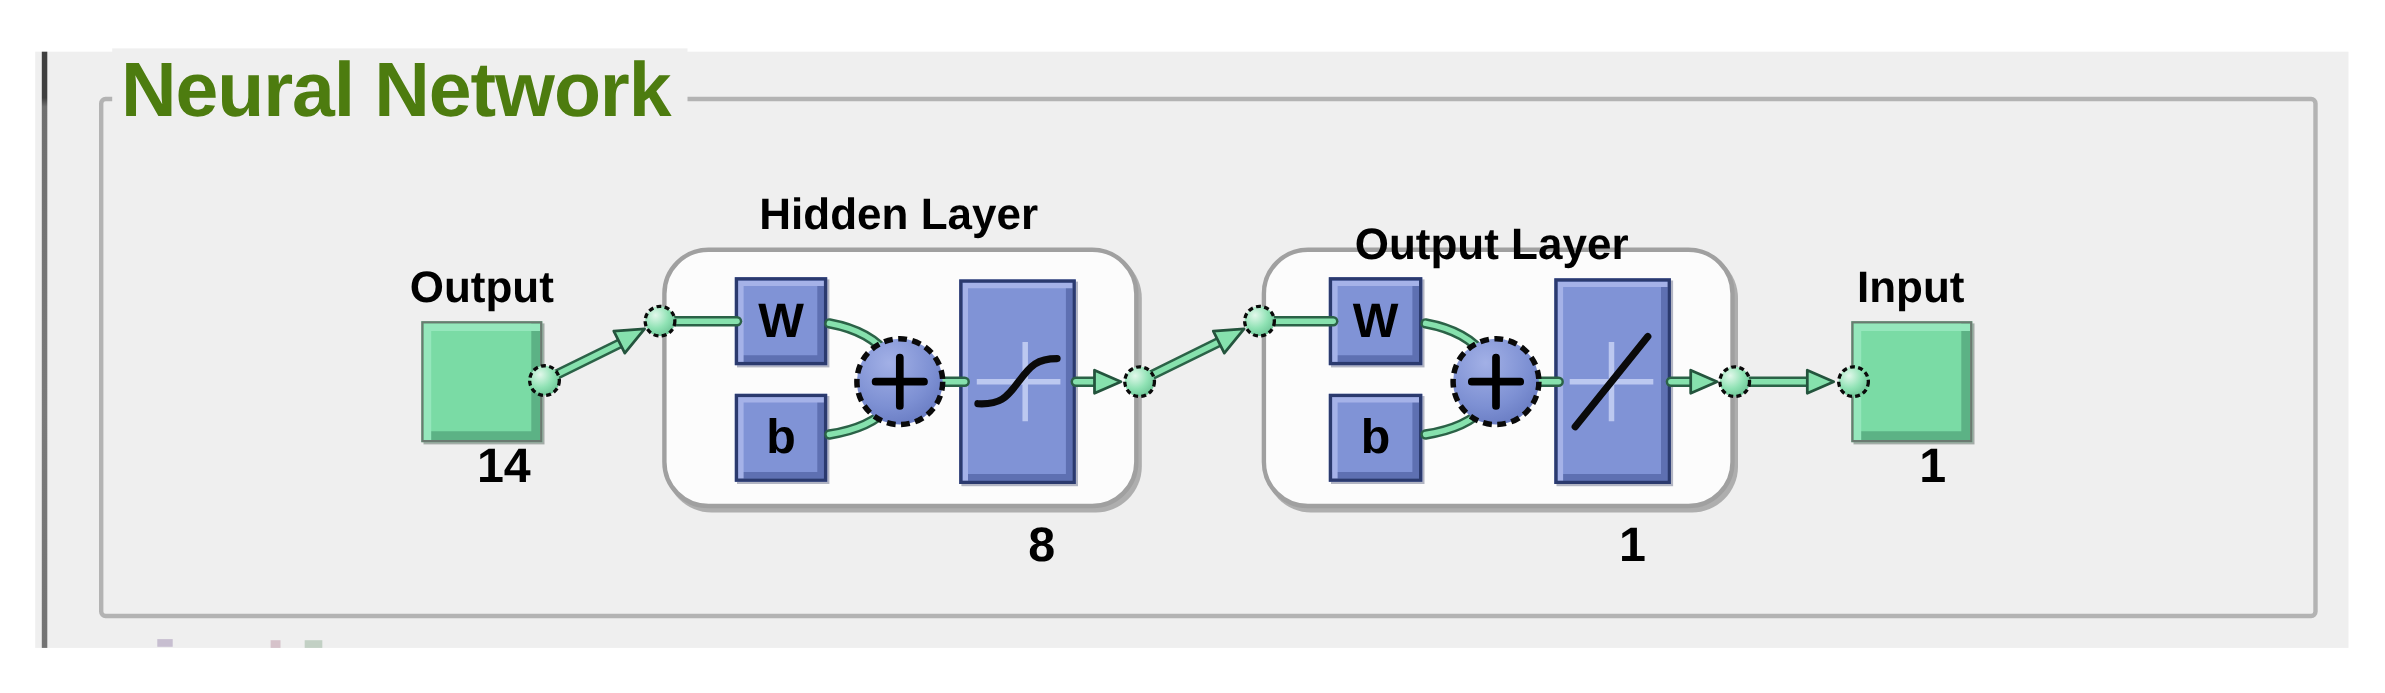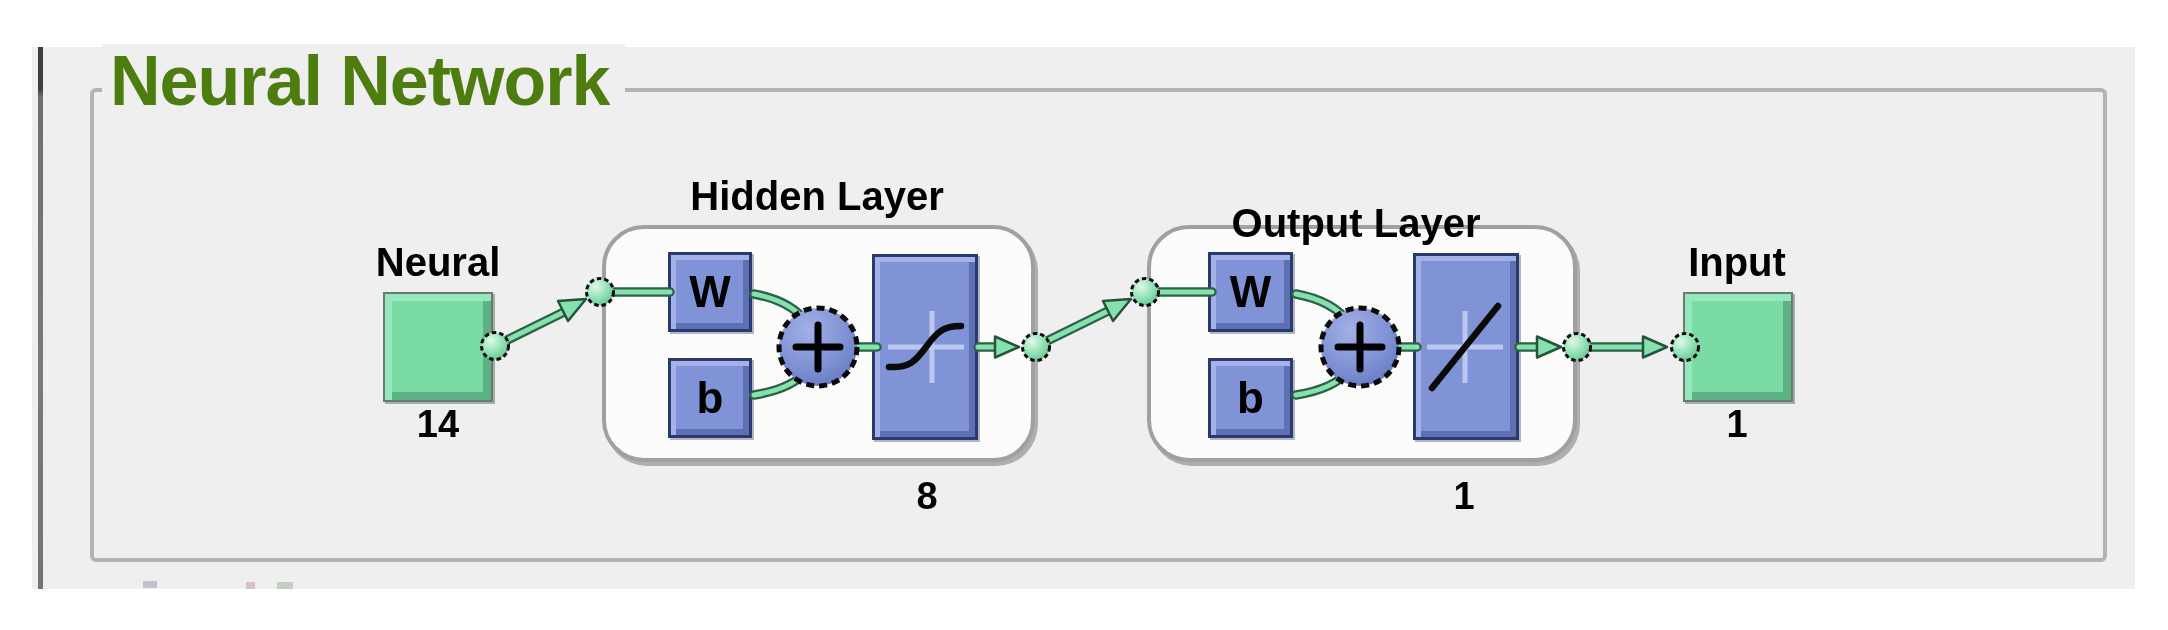--- a/index.html
+++ b/index.html
@@ -10,21 +10,21 @@
   .panel-bg{left:32px;top:47px;width:2103px;height:542px;background:#efefef;}
   .edge-line{left:38px;top:47px;width:5px;height:542px;
     background:linear-gradient(180deg,#3f3f3f 0,#3f3f3f 42px,#6f6f6f 50px,#7a7a7a 60%,#737373 100%);}
   .groupbox{left:90px;top:88px;width:2017px;height:474px;box-sizing:border-box;
     border:4px solid #b3b3b3;border-radius:6px;background:transparent;}
   .group-title{left:102px;top:44px;font-size:70px;font-weight:700;color:#4d7c0f;
     background:#efefef;padding:0 16px 0 8px;line-height:74px;letter-spacing:-1px;text-align:center;}
   
   .lbl{font-weight:700;color:#000;transform:translate(-50%,-50%);white-space:nowrap;}
   .node-lbl{font-size:40px;}
-  .num-lbl{font-size:38px;}
+  .num-lbl{font-size:44px;margin-left:20px;}
   .green-square{width:110px;height:110px;box-sizing:border-box;background:#7adba5;
     border:2px solid #6b7a71;
     box-shadow:2px 2px 0 rgba(70,90,80,.45), inset 7px 7px 0 #95e7bc, inset -8px -8px 0 #5cb285;}
   .layer-box{box-sizing:border-box;background:#fcfcfc;border:4px solid #a0a0a0;border-radius:42px;
     box-shadow:3px 4px 0 rgba(110,110,110,.5);}
   .blue-block{box-sizing:border-box;background:#8093d6;border:3px solid #2b3a6e;
     box-shadow:2px 2px 0 rgba(40,50,90,.35), inset 5px 5px 0 #a5b2e8, inset -6px -6px 0 #5e70b2;
     display:flex;align-items:center;justify-content:center;
     font-weight:700;font-size:44px;color:#000;}
   .tf-block{box-sizing:border-box;background:#8093d6;border:3px solid #2b3a6e;
@@ -48,21 +48,21 @@
 <div class="abs layer-box" style="left:1147px;top:225px;width:430px;height:237px;"></div>
 
 <div class="abs blue-block" style="left:668px;top:252px;width:84px;height:80px;">W</div>
 <div class="abs blue-block" style="left:668px;top:358px;width:84px;height:80px;">b</div>
 <div class="abs blue-block" style="left:1208px;top:252px;width:85px;height:80px;">W</div>
 <div class="abs blue-block" style="left:1208px;top:358px;width:85px;height:80px;">b</div>
 
 <div class="abs tf-block" style="left:872px;top:254px;width:106px;height:186px;"></div>
 <div class="abs tf-block" style="left:1413px;top:253px;width:106px;height:187px;"></div>
 
-<div class="abs lbl node-lbl" style="left:438px;top:262px;">Neural</div>
+<div class="abs lbl node-lbl" style="left:438px;top:262px;">Output</div>
 <div class="abs lbl num-lbl" style="left:438px;top:424px;">14</div>
 <div class="abs lbl node-lbl" style="left:817px;top:196px;">Hidden Layer</div>
 <div class="abs lbl num-lbl" style="left:927px;top:496px;">8</div>
 <div class="abs lbl node-lbl" style="left:1356px;top:196px;margin-top:27px;">Output Layer</div>
 <div class="abs lbl num-lbl" style="left:1464px;top:496px;">1</div>
 <div class="abs lbl node-lbl" style="left:1737px;top:262px;">Input</div>
 <div class="abs lbl num-lbl" style="left:1737px;top:424px;">1</div>
 
 <svg class="overlay" width="2168" height="630" viewBox="0 0 2168 630">
   <defs>

